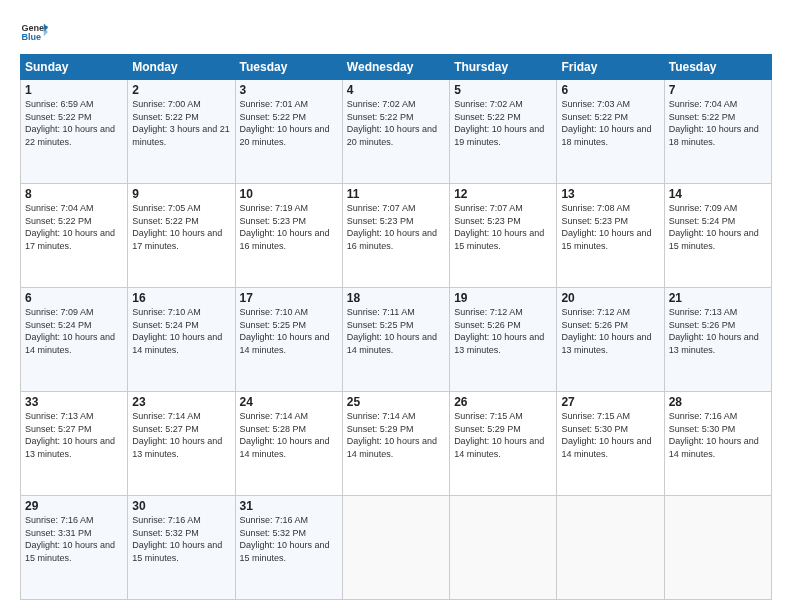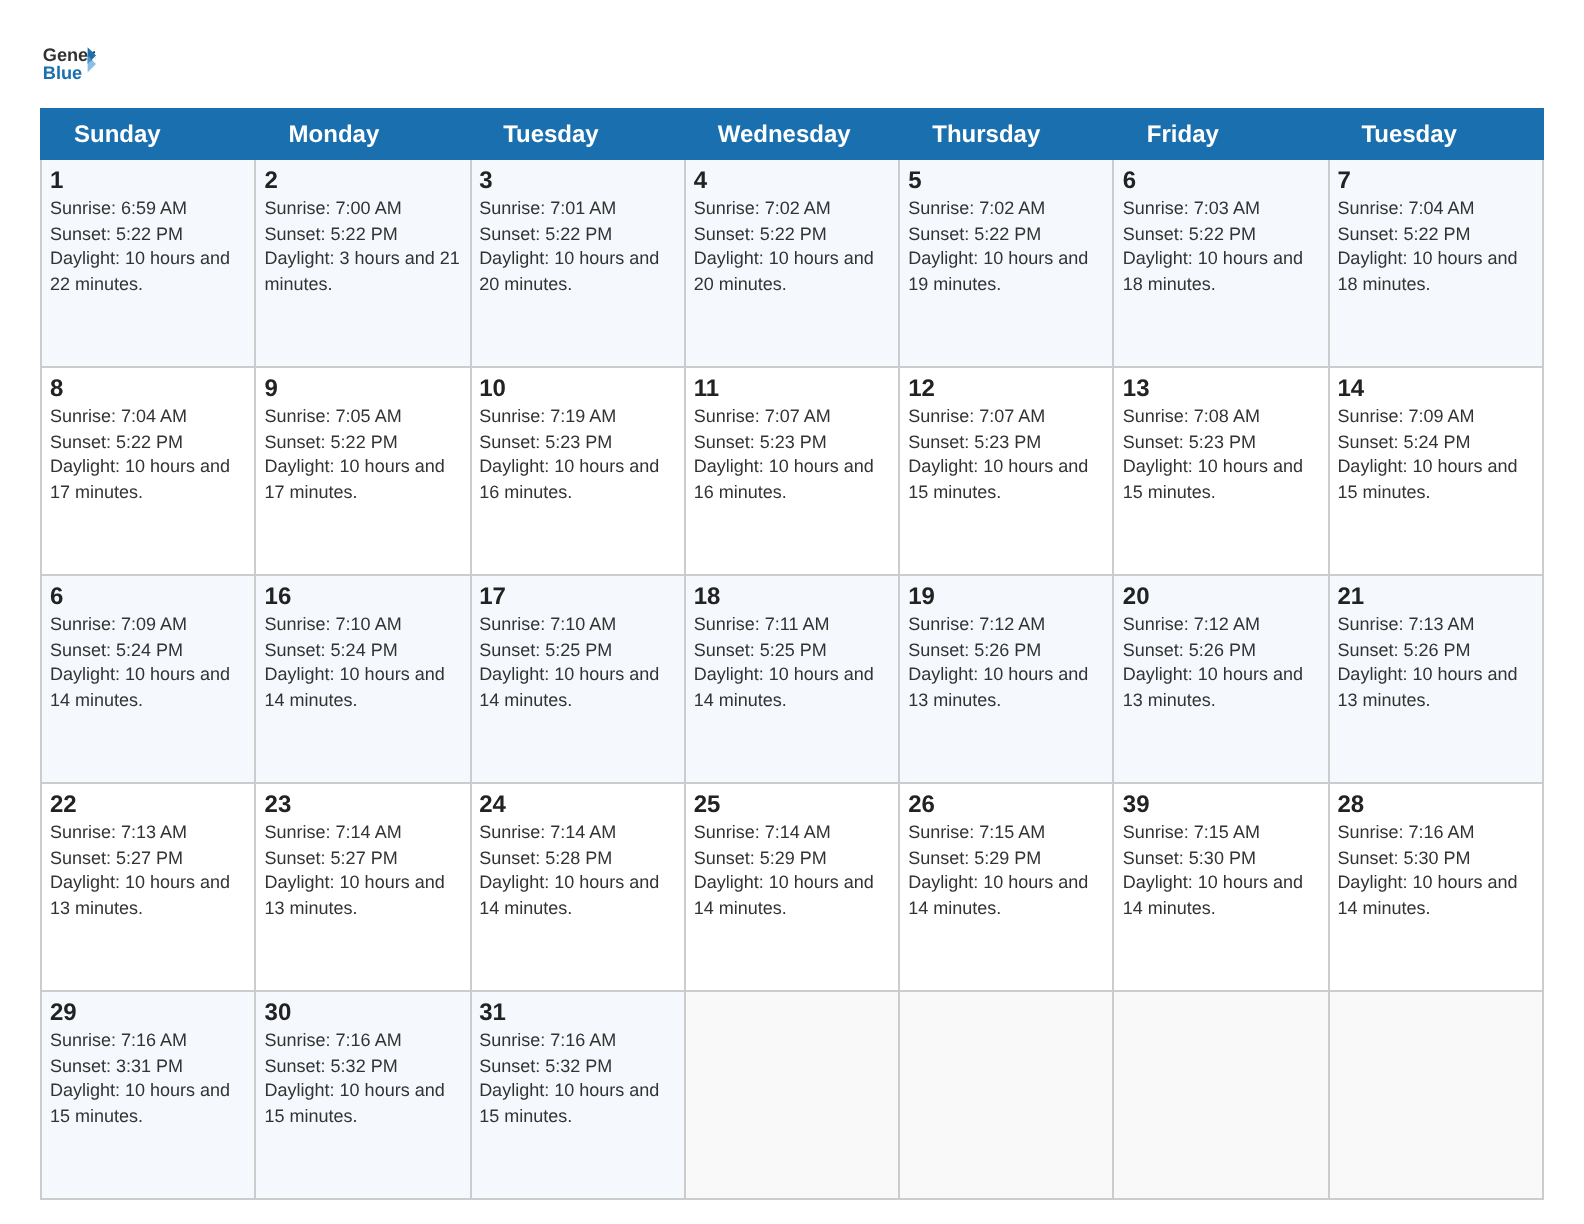--- a/index.html
+++ b/index.html
@@ -50,21 +50,21 @@
       flex: 1;
       border-collapse: collapse;
       width: 100%;
       table-layout: fixed;
     }
     .calendar thead tr th {
       background: #1a6faf;
       color: #fff;
       font-size: 12px;
       font-weight: bold;
-      padding: 5px 16px;
+      padding: 5px 4px;
       text-align: left;
       border: 1px solid #1a6faf;
     }
     .calendar tbody tr td {
       border: 1px solid #ccc;
       vertical-align: top;
       padding: 3px 4px;
       font-size: 9.5px;
       color: #333;
       background: #fff;
@@ -145,26 +145,26 @@
         <tr>
           <td><span class="day-num">6</span><span class="cell-text">Sunrise: 7:09 AM</span><br><span class="cell-text">Sunset: 5:24 PM</span><br><span class="cell-text">Daylight: 10 hours and 14 minutes.</span></td>
           <td><span class="day-num">16</span><span class="cell-text">Sunrise: 7:10 AM</span><br><span class="cell-text">Sunset: 5:24 PM</span><br><span class="cell-text">Daylight: 10 hours and 14 minutes.</span></td>
           <td><span class="day-num">17</span><span class="cell-text">Sunrise: 7:10 AM</span><br><span class="cell-text">Sunset: 5:25 PM</span><br><span class="cell-text">Daylight: 10 hours and 14 minutes.</span></td>
           <td><span class="day-num">18</span><span class="cell-text">Sunrise: 7:11 AM</span><br><span class="cell-text">Sunset: 5:25 PM</span><br><span class="cell-text">Daylight: 10 hours and 14 minutes.</span></td>
           <td><span class="day-num">19</span><span class="cell-text">Sunrise: 7:12 AM</span><br><span class="cell-text">Sunset: 5:26 PM</span><br><span class="cell-text">Daylight: 10 hours and 13 minutes.</span></td>
           <td><span class="day-num">20</span><span class="cell-text">Sunrise: 7:12 AM</span><br><span class="cell-text">Sunset: 5:26 PM</span><br><span class="cell-text">Daylight: 10 hours and 13 minutes.</span></td>
           <td><span class="day-num">21</span><span class="cell-text">Sunrise: 7:13 AM</span><br><span class="cell-text">Sunset: 5:26 PM</span><br><span class="cell-text">Daylight: 10 hours and 13 minutes.</span></td>
         </tr>
         <tr>
-          <td><span class="day-num">22</span><span class="cell-text">Sunrise: 7:13 AM</span><br><span class="cell-text">Sunset: 5:27 PM</span><br><span class="cell-text">Daylight: 10 hours and 13 minutes.</span></td>
+          <td><span class="day-num">33</span><span class="cell-text">Sunrise: 7:13 AM</span><br><span class="cell-text">Sunset: 5:27 PM</span><br><span class="cell-text">Daylight: 10 hours and 13 minutes.</span></td>
           <td><span class="day-num">23</span><span class="cell-text">Sunrise: 7:14 AM</span><br><span class="cell-text">Sunset: 5:27 PM</span><br><span class="cell-text">Daylight: 10 hours and 13 minutes.</span></td>
           <td><span class="day-num">24</span><span class="cell-text">Sunrise: 7:14 AM</span><br><span class="cell-text">Sunset: 5:28 PM</span><br><span class="cell-text">Daylight: 10 hours and 14 minutes.</span></td>
           <td><span class="day-num">25</span><span class="cell-text">Sunrise: 7:14 AM</span><br><span class="cell-text">Sunset: 5:29 PM</span><br><span class="cell-text">Daylight: 10 hours and 14 minutes.</span></td>
           <td><span class="day-num">26</span><span class="cell-text">Sunrise: 7:15 AM</span><br><span class="cell-text">Sunset: 5:29 PM</span><br><span class="cell-text">Daylight: 10 hours and 14 minutes.</span></td>
-          <td><span class="day-num">39</span><span class="cell-text">Sunrise: 7:15 AM</span><br><span class="cell-text">Sunset: 5:30 PM</span><br><span class="cell-text">Daylight: 10 hours and 14 minutes.</span></td>
+          <td><span class="day-num">27</span><span class="cell-text">Sunrise: 7:15 AM</span><br><span class="cell-text">Sunset: 5:30 PM</span><br><span class="cell-text">Daylight: 10 hours and 14 minutes.</span></td>
           <td><span class="day-num">28</span><span class="cell-text">Sunrise: 7:16 AM</span><br><span class="cell-text">Sunset: 5:30 PM</span><br><span class="cell-text">Daylight: 10 hours and 14 minutes.</span></td>
         </tr>
         <tr>
           <td><span class="day-num">29</span><span class="cell-text">Sunrise: 7:16 AM</span><br><span class="cell-text">Sunset: 3:31 PM</span><br><span class="cell-text">Daylight: 10 hours and 15 minutes.</span></td>
           <td><span class="day-num">30</span><span class="cell-text">Sunrise: 7:16 AM</span><br><span class="cell-text">Sunset: 5:32 PM</span><br><span class="cell-text">Daylight: 10 hours and 15 minutes.</span></td>
           <td><span class="day-num">31</span><span class="cell-text">Sunrise: 7:16 AM</span><br><span class="cell-text">Sunset: 5:32 PM</span><br><span class="cell-text">Daylight: 10 hours and 15 minutes.</span></td>
           <td class="empty-cell"></td>
           <td class="empty-cell"></td>
           <td class="empty-cell"></td>
           <td class="empty-cell"></td>

